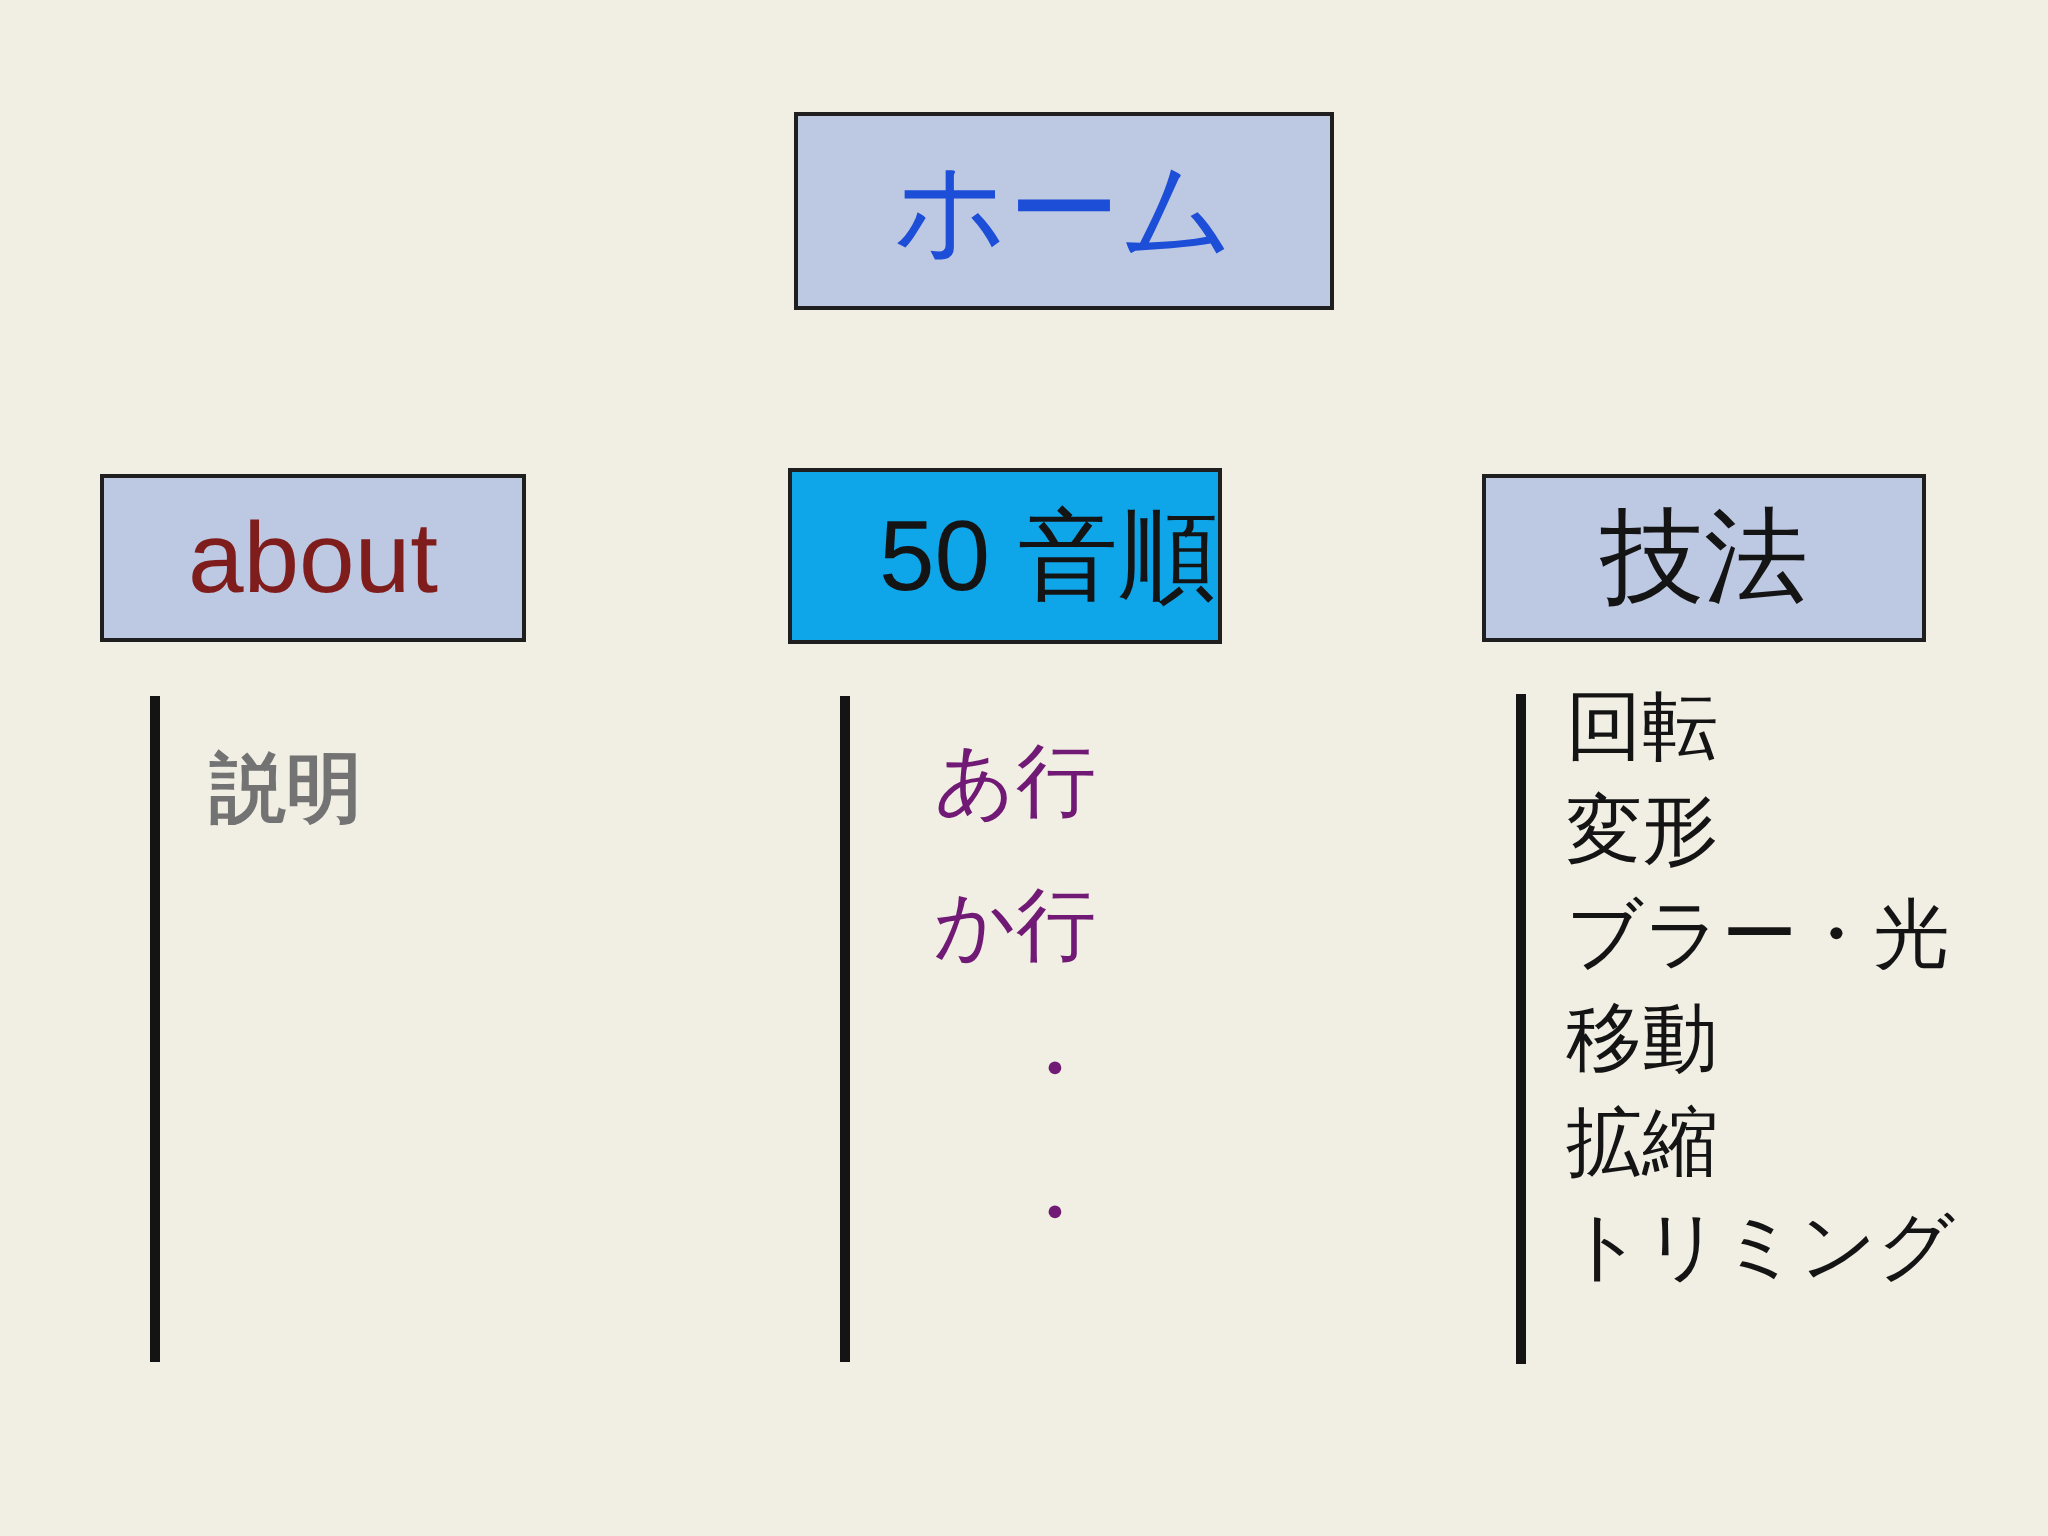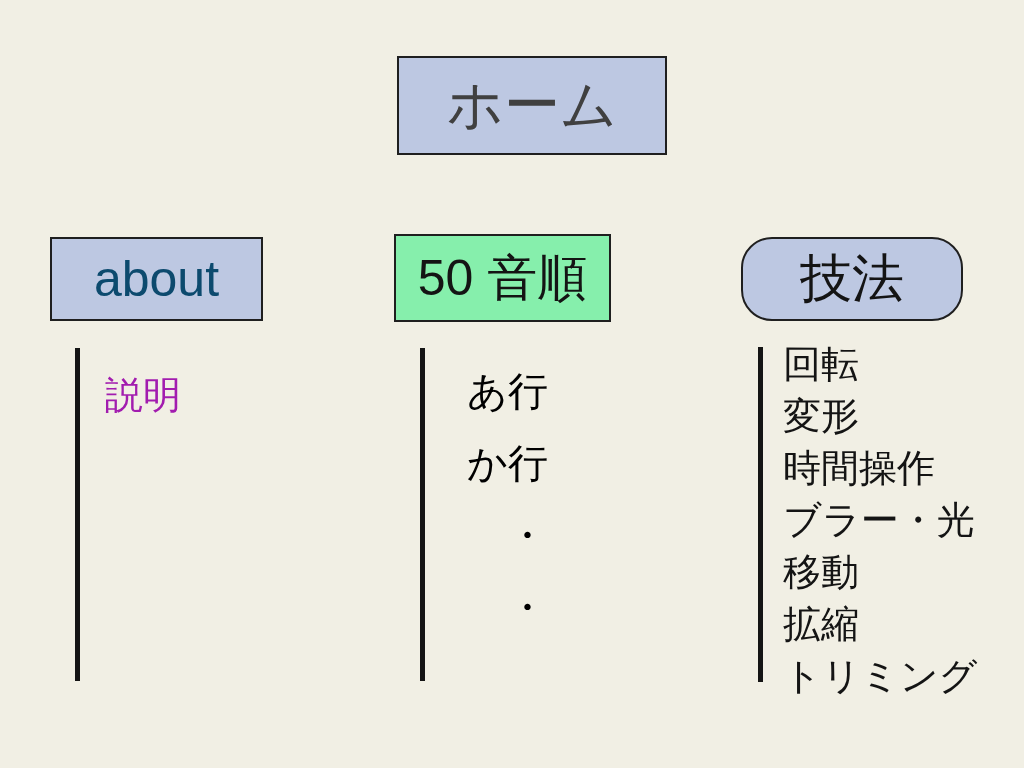--- a/index.html
+++ b/index.html
@@ -15,67 +15,66 @@
   .node {
     position: absolute;
     display: flex; align-items: center; justify-content: center;
     box-sizing: border-box;
     border: 2px solid;
   }
   .node span { white-space: nowrap; }
   .home   { left: 397px; top: 56px;  width: 270px; height: 99px; font-size: 56px; }
   .b-about  { left: 50px;  top: 237px; width: 213px; height: 84px; font-size: 50px; }
   .b-gojuon { left: 394px; top: 234px; width: 217px; height: 88px; font-size: 50px; }
-  .b-giho   { left: 741px; top: 237px; width: 222px; height: 84px; font-size: 52px; border-radius: 31px; }
+  .b-giho   { left: 741px; top: 237px; width: 222px; height: 84px; font-size: 52px; }
   .vline { position: absolute; width: 5px; }
   .vl-about  { left: 75px;  top: 348px; height: 333px; }
   .vl-gojuon { left: 420px; top: 348px; height: 333px; }
   .vl-giho   { left: 758px; top: 347px; height: 335px; }
   .list { position: absolute; }
   .list .li { white-space: nowrap; }
   .list-about  { left: 105px; top: 362px; font-size: 38px; line-height: 67px; }
   .list-gojuon { left: 467px; top: 355px; font-size: 40px; line-height: 72px; }
   .list-giho   { left: 783px; top: 338px; font-size: 38px; line-height: 52px; }
   .li.dot { text-indent: 40px; }
 </style>
 </head>
 <body style="background: rgb(241, 239, 228);">
 
 <div class="slide">
 
-  <div class="node home" style="background: rgb(189, 200, 226); border-color: rgb(31, 31, 31); color: #404040; text-align: center;">
+  <div class="node home" style="background: rgb(189, 200, 226); border-color: rgb(31, 31, 31); color: #1d4ed8; text-align: center;">
     <span>ホーム</span>
   </div>
 
-  <div class="node b-about" style="background: rgb(189, 200, 226); border-color: rgb(31, 31, 31); color: #0c4a6e;">
+  <div class="node b-about" style="background: rgb(189, 200, 226); border-color: rgb(31, 31, 31); color: #7f1d1d;">
     <span>about</span>
   </div>
   <div class="vline vl-about" style="background: rgb(20, 20, 20);"></div>
-  <div class="list list-about" style="color: #a21caf;">
+  <div class="list list-about" style="color: #737373; font-weight: bold;">
     <div class="li">説明</div>
   </div>
 
-  <div class="node b-gojuon" style="background: #86efac; border-color: rgb(31, 31, 31); color: rgb(20, 20, 20);">
+  <div class="node b-gojuon" style="background: #0ea5e9; border-color: rgb(31, 31, 31); color: rgb(20, 20, 20); justify-content: flex-end;">
     <span>50 音順</span>
   </div>
   <div class="vline vl-gojuon" style="background: rgb(20, 20, 20);"></div>
-  <div class="list list-gojuon" style="color: #000000;">
+  <div class="list list-gojuon" style="color: #701a75;">
     <div class="li">あ行</div>
     <div class="li">か行</div>
     <div class="li dot">・</div>
     <div class="li dot">・</div>
   </div>
 
   <div class="node b-giho" style="background: rgb(189, 200, 226); border-color: rgb(31, 31, 31); color: rgb(20, 20, 20);">
     <span>技法</span>
   </div>
   <div class="vline vl-giho" style="background: rgb(20, 20, 20);"></div>
   <div class="list list-giho" style="color: rgb(20, 20, 20);">
     <div class="li">回転</div>
     <div class="li">変形</div>
-    <div class="li">時間操作</div>
     <div class="li">ブラー・光</div>
     <div class="li">移動</div>
     <div class="li">拡縮</div>
     <div class="li">トリミング</div>
   </div>
 
 </div>
 
 </body></html>

